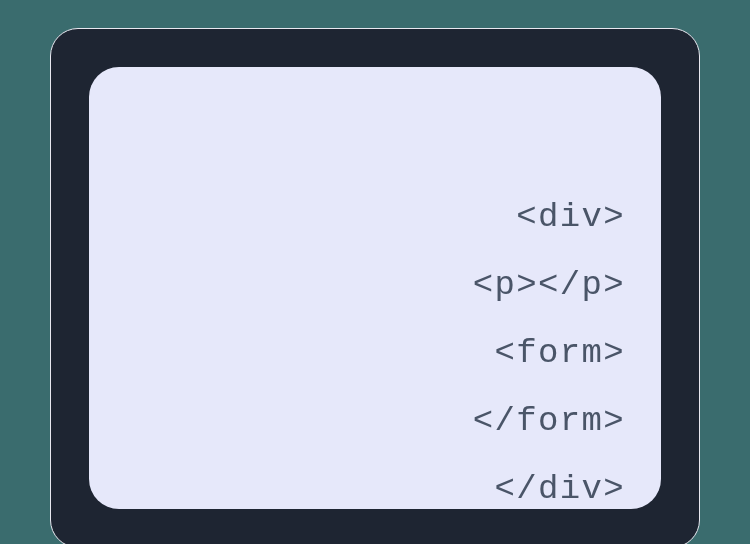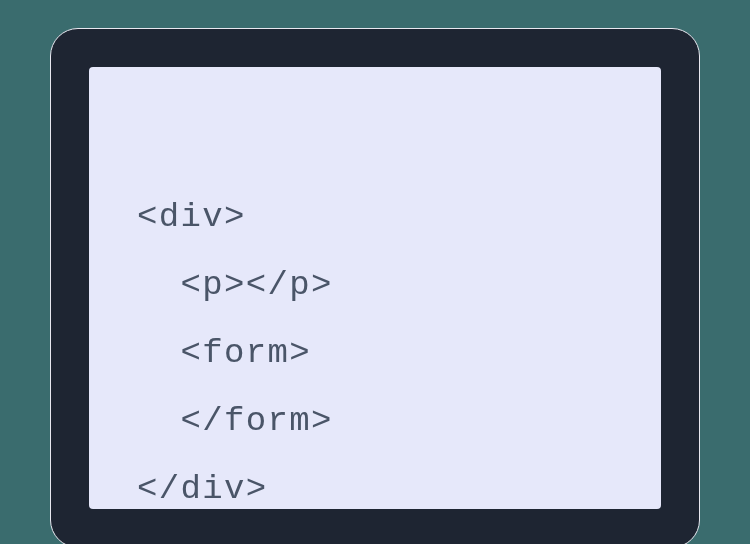--- a/index.html
+++ b/index.html
@@ -17,22 +17,23 @@
     height: 520px;
     background: #1e2532;
     border: 1px solid #e8e8f0;
     border-radius: 28px;
     padding: 38px;
   }
   .inner-panel {
     width: 100%;
     height: 100%;
     background: #e6e8fa;
-    border-radius: 4px;
-    padding: 48px 24px 0 48px;
+    border-radius: 30px;
+    padding: 48px 36px 0 48px;
+    text-align: right;
   }
   .code {
     font-family: ui-monospace, SFMono-Regular, "SF Mono", Menlo, Consolas, "Liberation Mono", monospace;
     font-size: 34px;
     line-height: 2.0;
     color: #4a5568;
     white-space: pre;
     letter-spacing: 0.04em;
   }
 </style>

